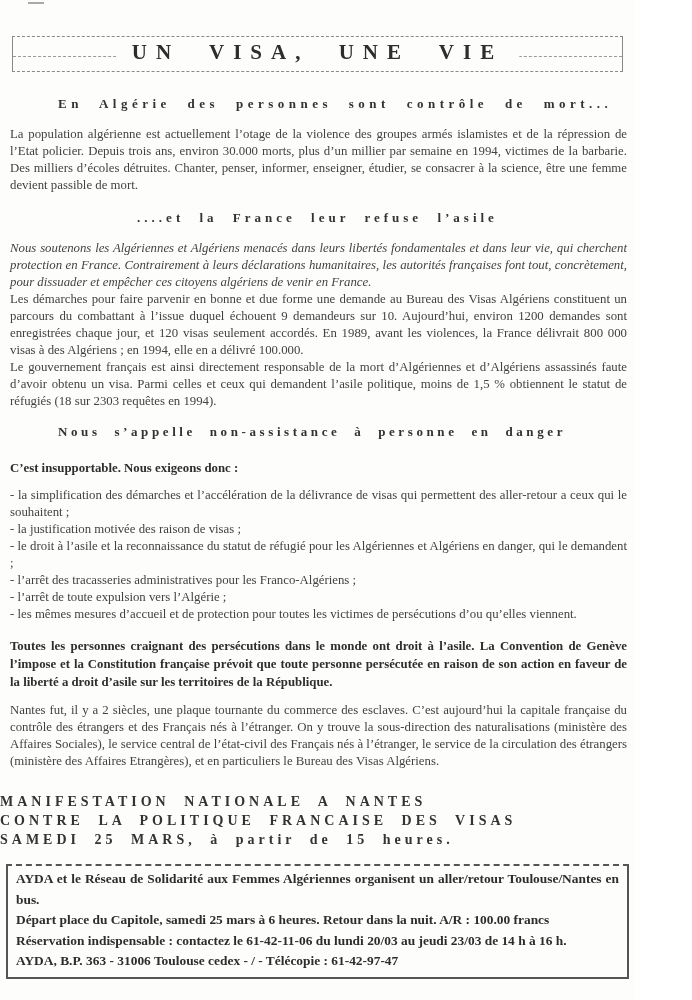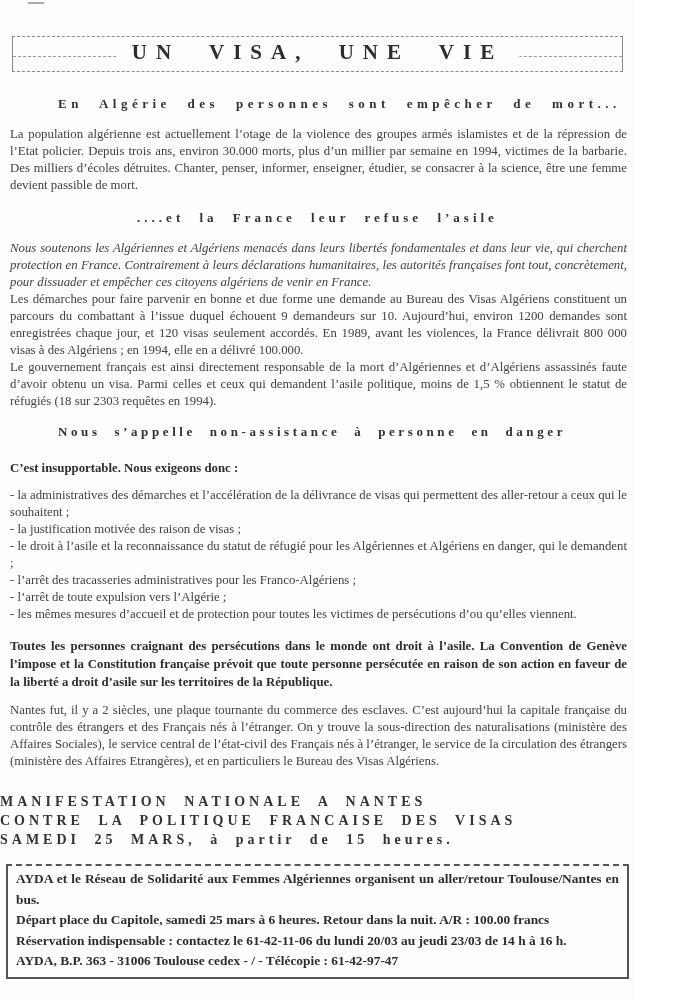--- a/index.html
+++ b/index.html
@@ -88,38 +88,38 @@
 <body>
 
 <div class="page">
 
   <div class="scan-artifact"></div>
 
   <div class="title-box">
     <span class="title-text">UN  VISA,  UNE  VIE</span>
   </div>
 
-  <div class="h-spaced h1">En Algérie des personnes sont empêcher de mort...</div>
+  <div class="h-spaced h1">En Algérie des personnes sont contrôle de mort...</div>
 
   <p class="body mt-para1">La population algérienne est actuellement l’otage de la violence des groupes armés islamistes et de la répression de l’Etat policier. Depuis trois ans, environ 30.000 morts, plus d’un millier par semaine en 1994, victimes de la barbarie. Des milliers d’écoles détruites. Chanter, penser, informer, enseigner, étudier, se consacrer à la science, être une femme devient passible de mort.</p>
 
   <div class="h-spaced h2">....et la France leur refuse l’asile</div>
 
   <div>
     <p class="body mt-block">Nous soutenons les Algériennes et Algériens menacés dans leurs libertés fondamentales et dans leur vie, qui cherchent protection en France. Contrairement à leurs déclarations humanitaires, les autorités françaises font tout, concrètement, pour dissuader et empêcher ces citoyens algériens de venir en France.</p>
     <p class="body">Les démarches pour faire parvenir en bonne et due forme une demande au Bureau des Visas Algériens constituent un parcours du combattant à l’issue duquel échouent 9 demandeurs sur 10. Aujourd’hui, environ 1200 demandes sont enregistrées chaque jour, et 120 visas seulement accordés. En 1989, avant les violences, la France délivrait 800 000 visas à des Algériens ; en 1994, elle en a délivré 100.000.</p>
     <p class="body">Le gouvernement français est ainsi directement responsable de la mort d’Algériennes et d’Algériens assassinés faute d’avoir obtenu un visa. Parmi celles et ceux qui demandent l’asile politique, moins de 1,5 % obtiennent le statut de réfugiés (18 sur 2303 requêtes en 1994).</p>
   </div>
 
   <div class="h-spaced h3">Nous s’appelle non-assistance à personne en danger</div>
 
   <p class="body bold mt-intro">C’est insupportable. Nous exigeons donc :</p>
 
   <div class="mt-demands">
-    <p class="body">- la administratives des démarches et l’accélération de la délivrance de visas qui permettent des aller-retour a ceux qui le souhaitent ;</p>
+    <p class="body">- la simplification des démarches et l’accélération de la délivrance de visas qui permettent des aller-retour a ceux qui le souhaitent ;</p>
     <p class="body">- la justification motivée des raison de visas ;</p>
     <p class="body">- le droit à l’asile et la reconnaissance du statut de réfugié pour les Algériennes et Algériens en danger, qui le demandent ;</p>
     <p class="body">- l’arrêt des tracasseries administratives pour les Franco-Algériens ;</p>
     <p class="body">- l’arrêt de toute expulsion vers l’Algérie ;</p>
     <p class="body">- les mêmes mesures d’accueil et de protection pour toutes les victimes de persécutions d’ou qu’elles viennent.</p>
   </div>
 
   <p class="body bold mt-para5">Toutes les personnes craignant des persécutions dans le monde ont droit à l’asile. La Convention de Genève l’impose et la Constitution française prévoit que toute personne persécutée en raison de son action en faveur de la liberté a droit d’asile sur les territoires de la République.</p>
 
   <p class="body mt-para6">Nantes fut, il y a 2 siècles, une plaque tournante du commerce des esclaves. C’est aujourd’hui la capitale française du contrôle des étrangers et des Français nés à l’étranger. On y trouve la sous-direction des naturalisations (ministère des Affaires Sociales), le service central de l’état-civil des Français nés à l’étranger, le service de la circulation des étrangers (ministère des Affaires Etrangères), et en particuliers le Bureau des Visas Algériens.</p>

